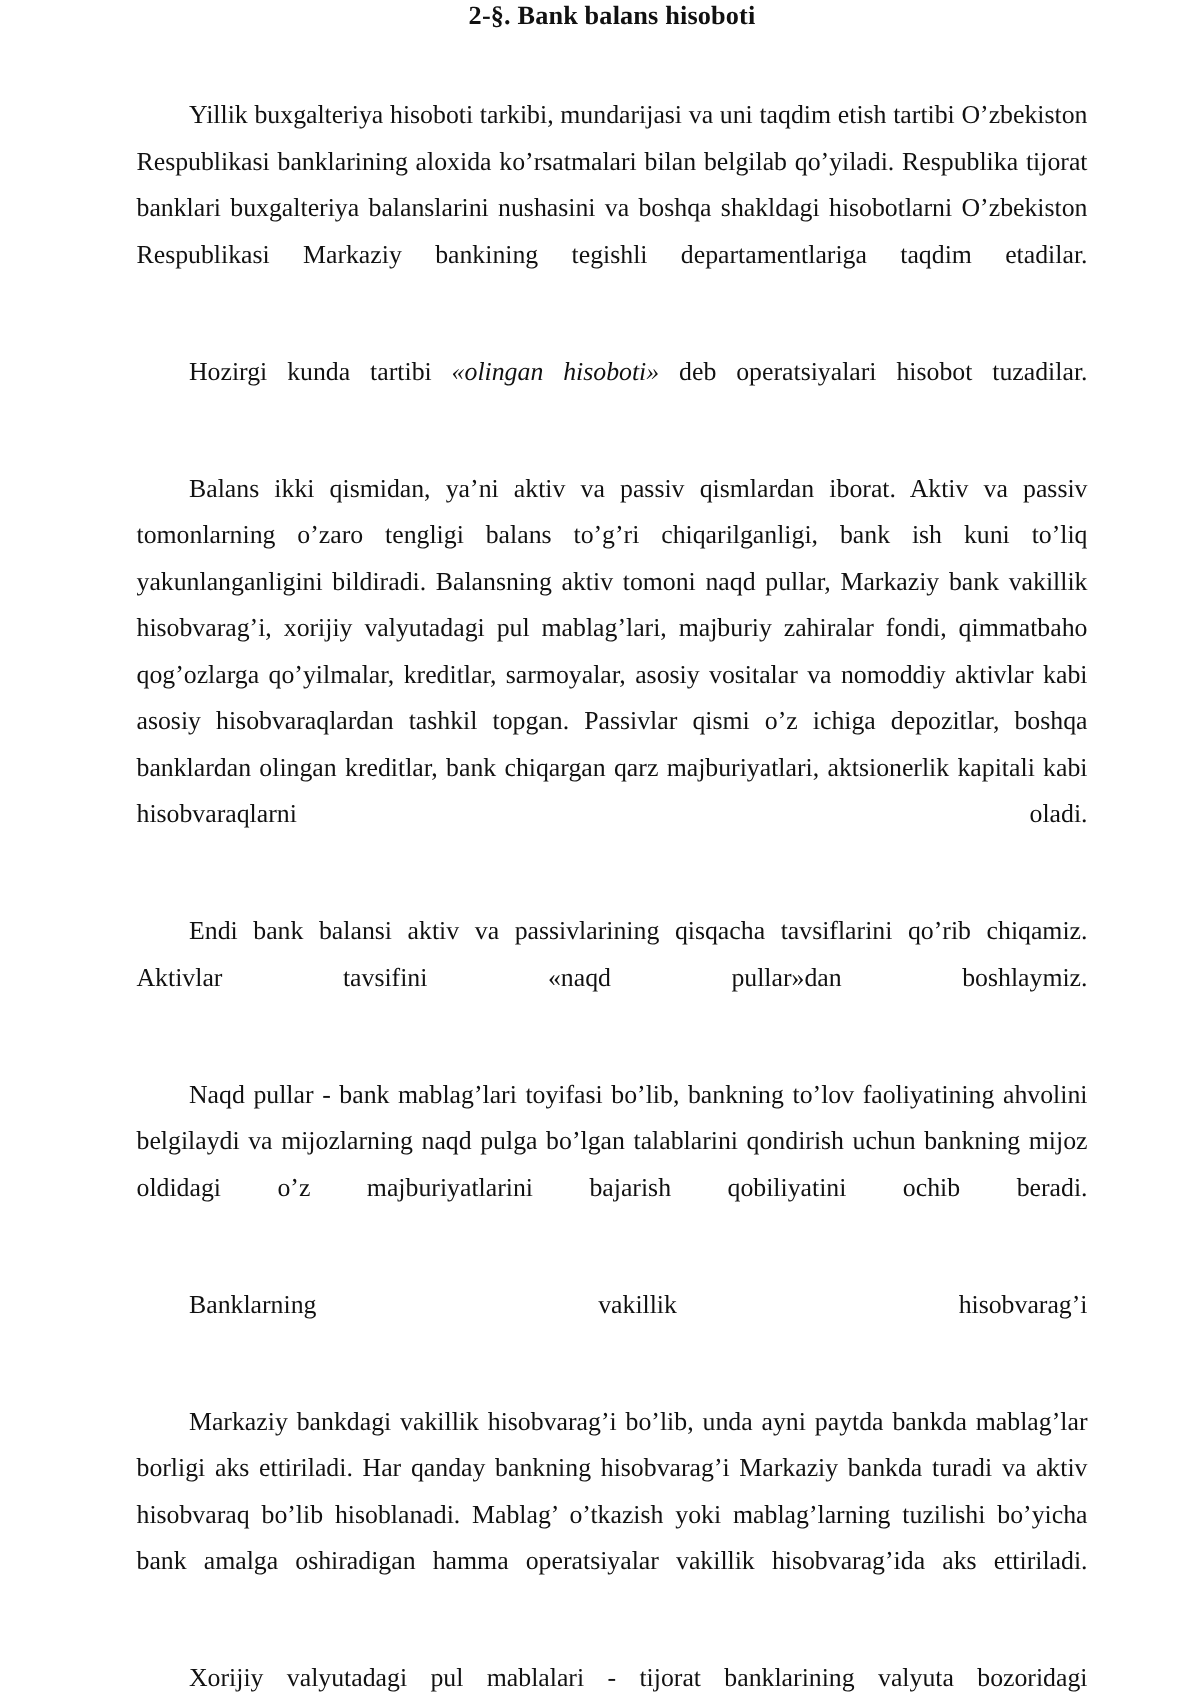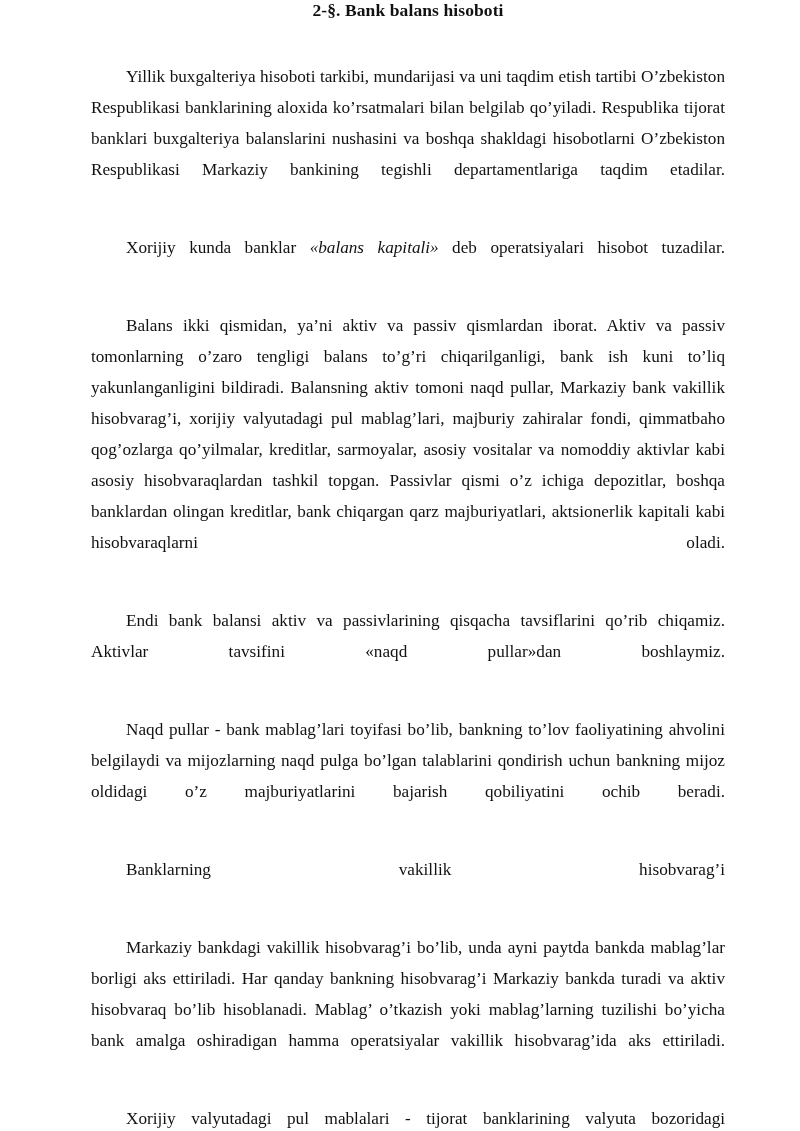--- a/index.html
+++ b/index.html
@@ -58,21 +58,21 @@
 
 <div class="page">
   <div class="content">
 
     <h1 class="doc-title">2-§. Bank balans hisoboti</h1>
 
     <div class="body-block">
 
       <p class="para">Yillik buxgalteriya hisoboti tarkibi, mundarijasi va uni taqdim etish tartibi O’zbekiston Respublikasi banklarining aloxida ko’rsatmalari bilan belgilab qo’yiladi. Respublika tijorat banklari buxgalteriya balanslarini nushasini va boshqa shakldagi hisobotlarni O’zbekiston Respublikasi Markaziy bankining tegishli departamentlariga taqdim etadilar.</p>
 
-      <p class="para"><span>Xorijiy kunda banklar </span><span class="ital">«balans kapitali»</span><span> deb operatsiyalari hisobot tuzadilar.</span></p>
+      <p class="para"><span>Hozirgi kunda tartibi </span><span class="ital">«olingan hisoboti»</span><span> deb operatsiyalari hisobot tuzadilar.</span></p>
 
       <p class="para">Balans ikki qismidan, ya’ni aktiv va passiv qismlardan iborat. Aktiv va passiv tomonlarning o’zaro tengligi balans to’g’ri chiqarilganligi, bank ish kuni to’liq yakunlanganligini bildiradi. Balansning aktiv tomoni naqd pullar, Markaziy bank vakillik hisobvarag’i, xorijiy valyutadagi pul mablag’lari, majburiy zahiralar fondi, qimmatbaho qog’ozlarga qo’yilmalar, kreditlar, sarmoyalar, asosiy vositalar va nomoddiy aktivlar kabi asosiy hisobvaraqlardan tashkil topgan. Passivlar qismi o’z ichiga depozitlar, boshqa banklardan olingan kreditlar, bank chiqargan qarz majburiyatlari, aktsionerlik kapitali kabi hisobvaraqlarni oladi.</p>
 
       <p class="para">Endi bank balansi aktiv va passivlarining qisqacha tavsiflarini qo’rib chiqamiz. Aktivlar tavsifini «naqd pullar»dan boshlaymiz.</p>
 
       <p class="para">Naqd pullar - bank mablag’lari toyifasi bo’lib, bankning to’lov faoliyatining ahvolini belgilaydi va mijozlarning naqd pulga bo’lgan talablarini qondirish uchun bankning mijoz oldidagi o’z majburiyatlarini bajarish qobiliyatini ochib beradi.</p>
 
       <p class="para">Banklarning vakillik hisobvarag’i</p>
 
       <p class="para">Markaziy bankdagi vakillik hisobvarag’i bo’lib, unda ayni paytda bankda mablag’lar borligi aks ettiriladi. Har qanday bankning hisobvarag’i Markaziy bankda turadi va aktiv hisobvaraq bo’lib hisoblanadi. Mablag’ o’tkazish yoki mablag’larning tuzilishi bo’yicha bank amalga oshiradigan hamma operatsiyalar vakillik hisobvarag’ida aks ettiriladi.</p>

